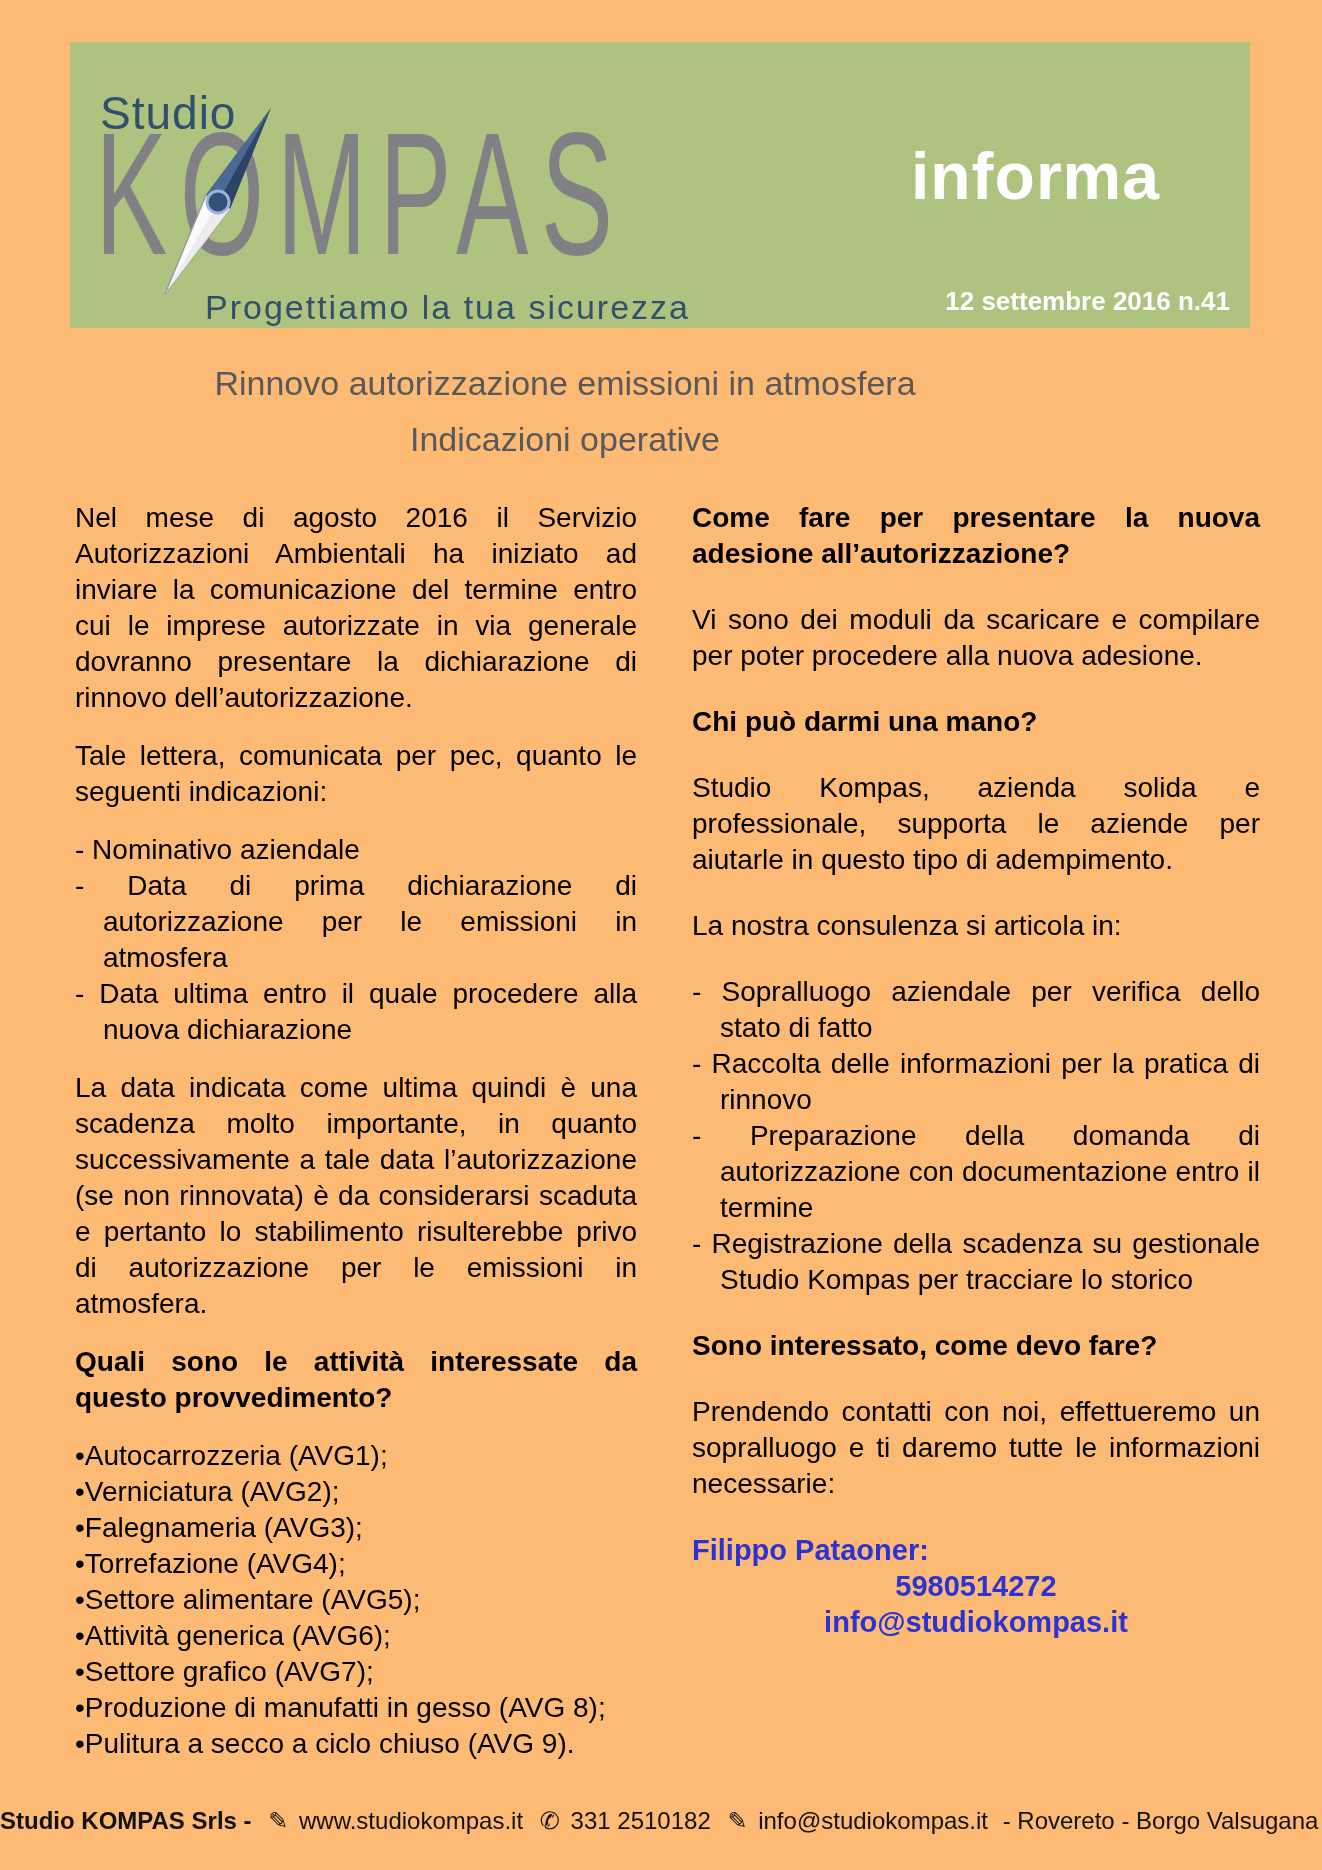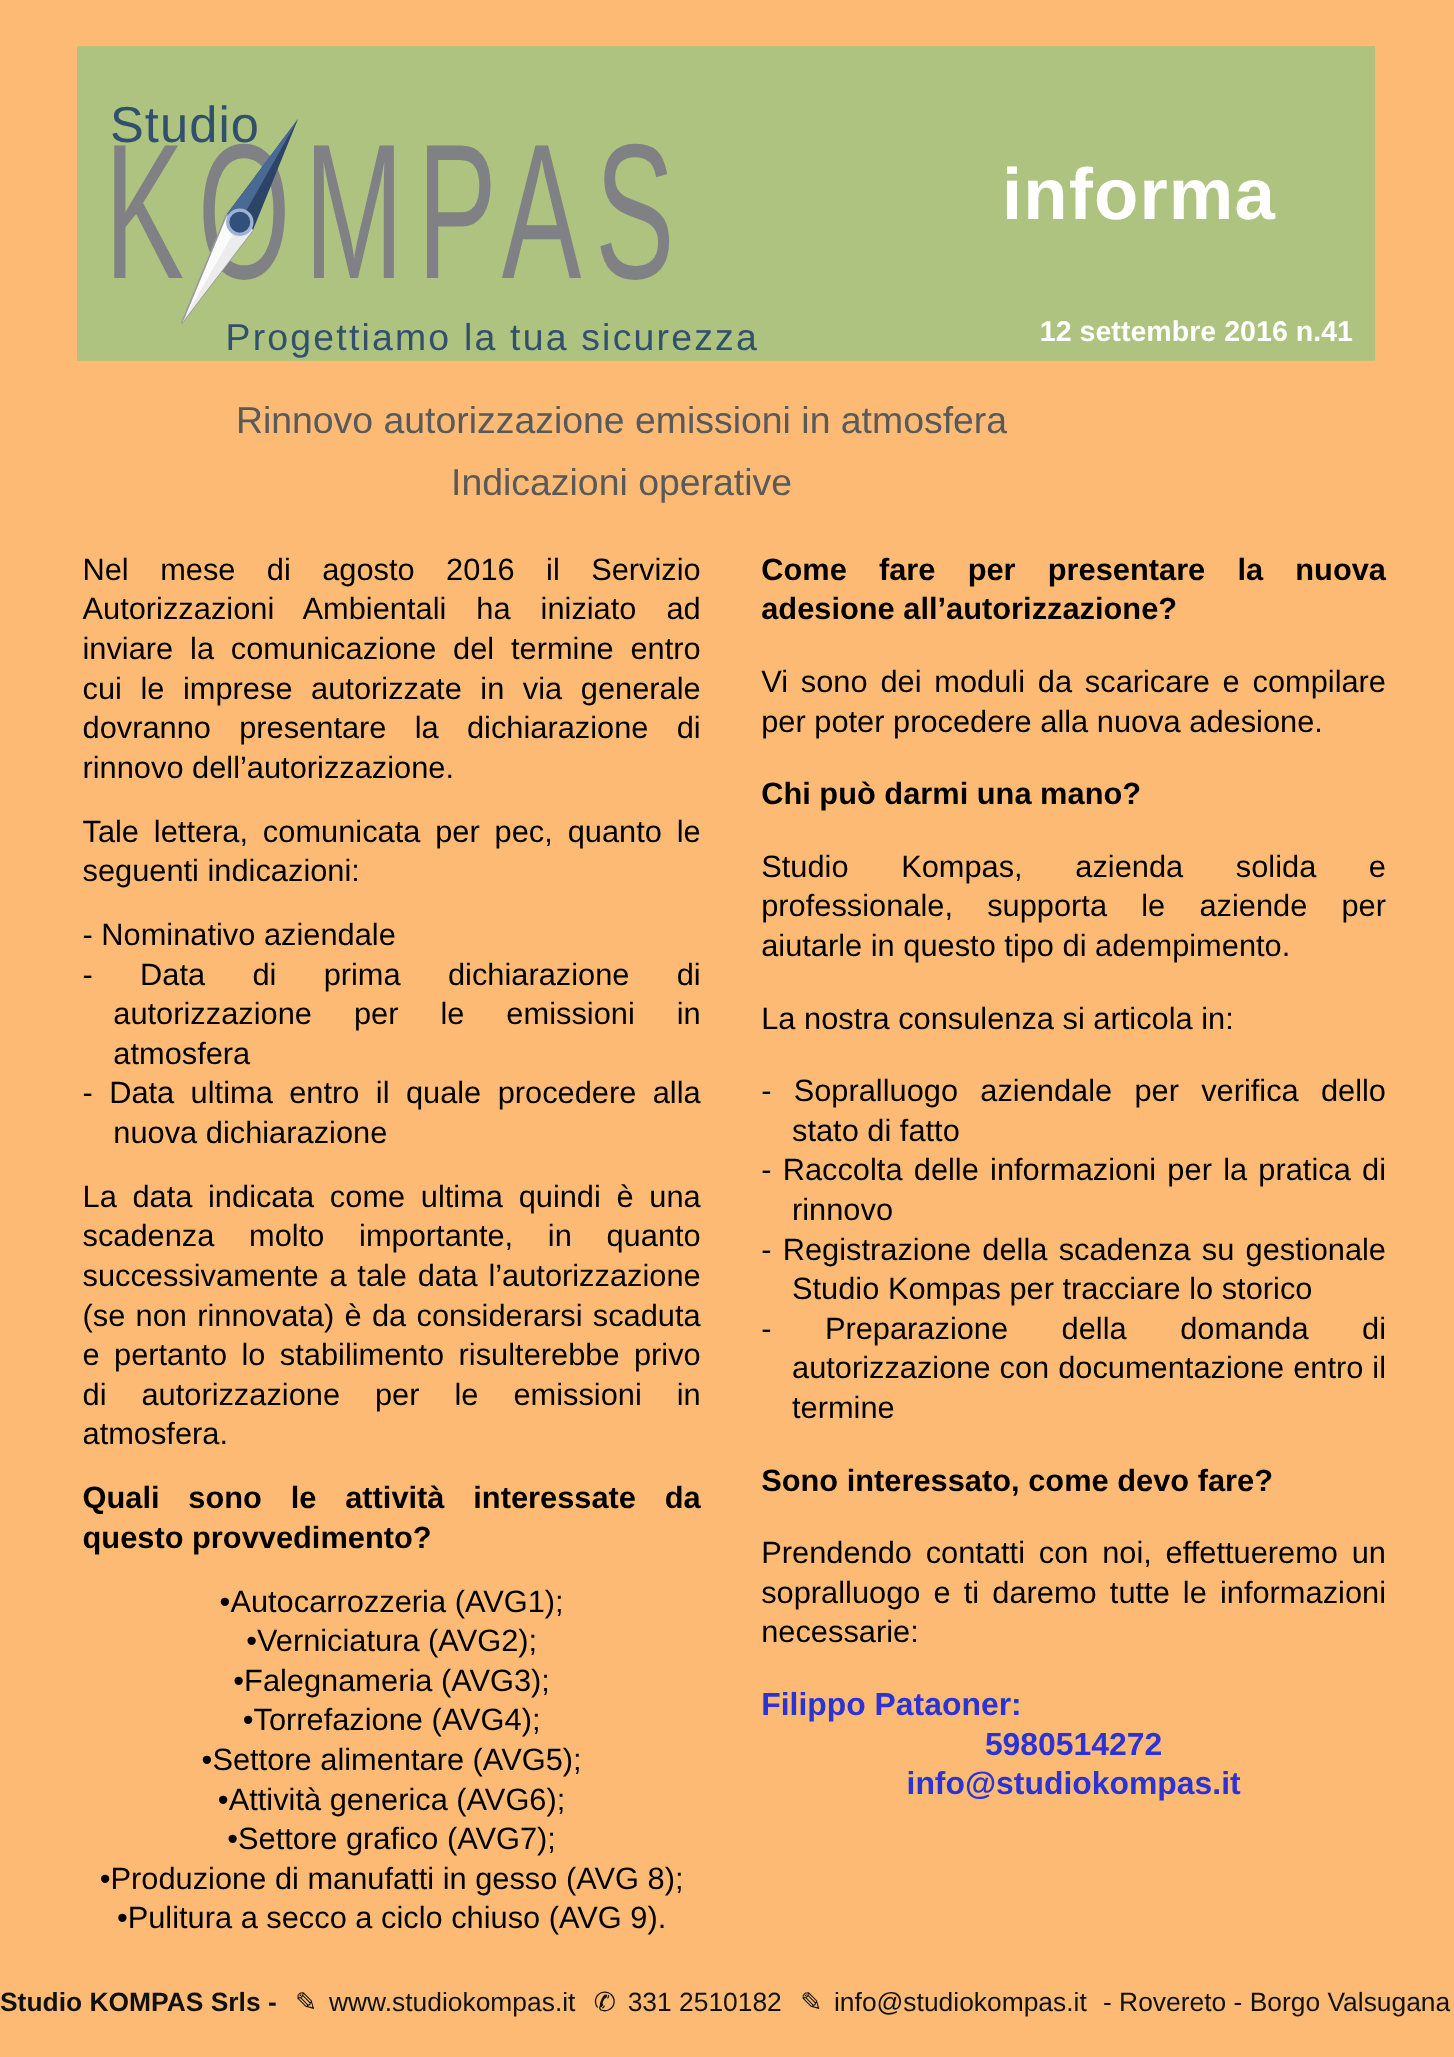--- a/index.html
+++ b/index.html
@@ -28,21 +28,21 @@
 
   
   .col { position:absolute; top:500px; font-size:28px; line-height:36px; text-align:justify; }
   .col-left  { left:75px;  width:562px; }
   .col-right { left:692px; width:568px; }
   .col-left  > * { margin:0 0 22px 0; }
   .col-right > * { margin:0 0 30px 0; }
   .col p { margin-top:0; }
   .bh { font-weight:bold; }
   .dash-item { padding-left:28px; text-indent:-28px; margin:0; }
-  .bullet-item { margin:0; text-align:center; }
+  .bullet-item { margin:0; text-align:left; }
 
   
   .contact { color:#2b33d5; font-weight:bold; font-size:29px; }
   .contact-name  { margin:50px 0 0 0; text-align:left; }
   .contact-phone { margin:37px 0 0 0; text-align:center; }
   .contact-email { margin:37px 0 0 0; text-align:center; }
 
   
   .page-footer { position:absolute; left:0; top:1806px; width:100%; text-align:center; font-size:24px; line-height:30px; color:#111; white-space:nowrap; }
   .page-footer span { display:inline; }
@@ -112,22 +112,22 @@
     <p class="bh">Come fare per presentare la nuova adesione all’autorizzazione?</p>
     <p>Vi sono dei moduli da scaricare e compilare per poter procedere alla nuova adesione.</p>
 
     <p class="bh">Chi può darmi una mano?</p>
     <p>Studio Kompas, azienda solida e professionale, supporta le aziende per aiutarle in questo tipo di adempimento.</p>
     <p>La nostra consulenza si articola in:</p>
 
     <div>
       <p class="dash-item">- Sopralluogo aziendale per verifica dello stato di fatto</p>
       <p class="dash-item">- Raccolta delle informazioni per la pratica di rinnovo</p>
+      <p class="dash-item">- Preparazione della domanda di autorizzazione con documentazione entro il termine</p>
       <p class="dash-item">- Registrazione della scadenza su gestionale Studio Kompas per tracciare lo storico</p>
-      <p class="dash-item">- Preparazione della domanda di autorizzazione con documentazione entro il termine</p>
     </div>
 
     <p class="bh">Sono interessato, come devo fare?</p>
     <p>Prendendo contatti con noi, effettueremo un sopralluogo e ti daremo tutte le informazioni necessarie:</p>
 
     <div class="contact">
       <p class="contact-name">Filippo Pataoner:</p>
       <p class="contact-phone">5980514272</p>
       <p class="contact-email">info@studiokompas.it</p>
     </div>

